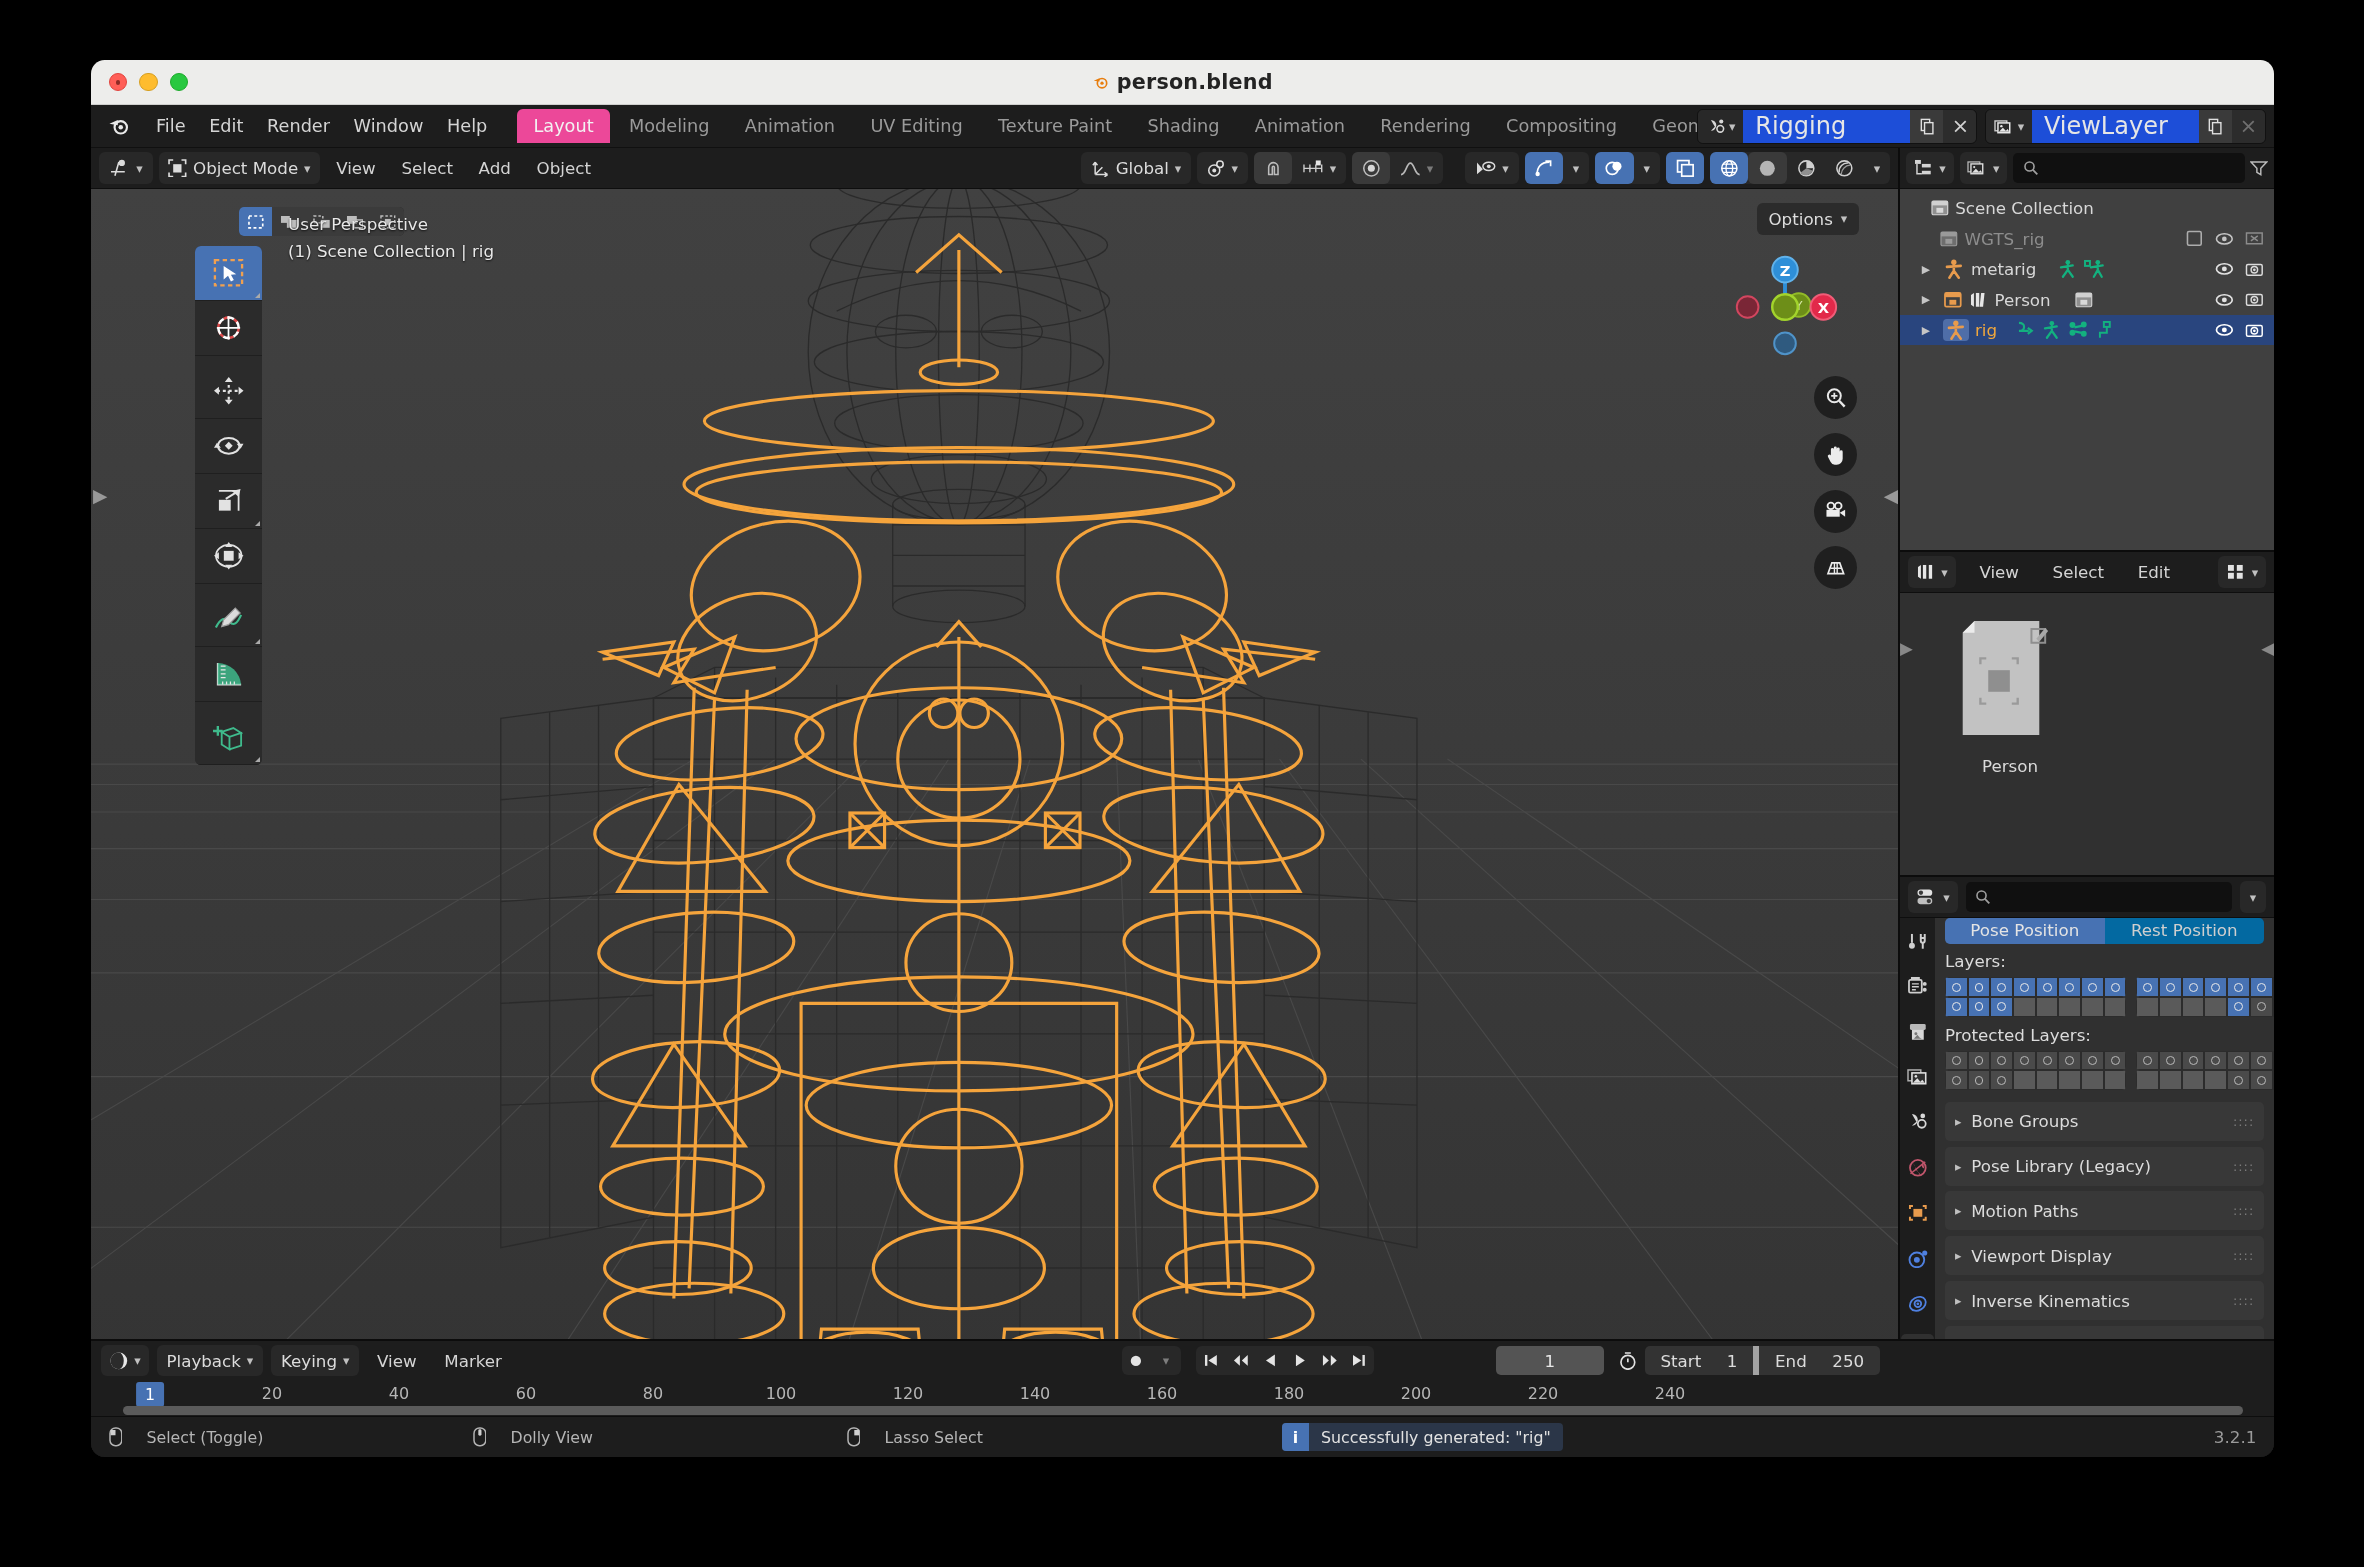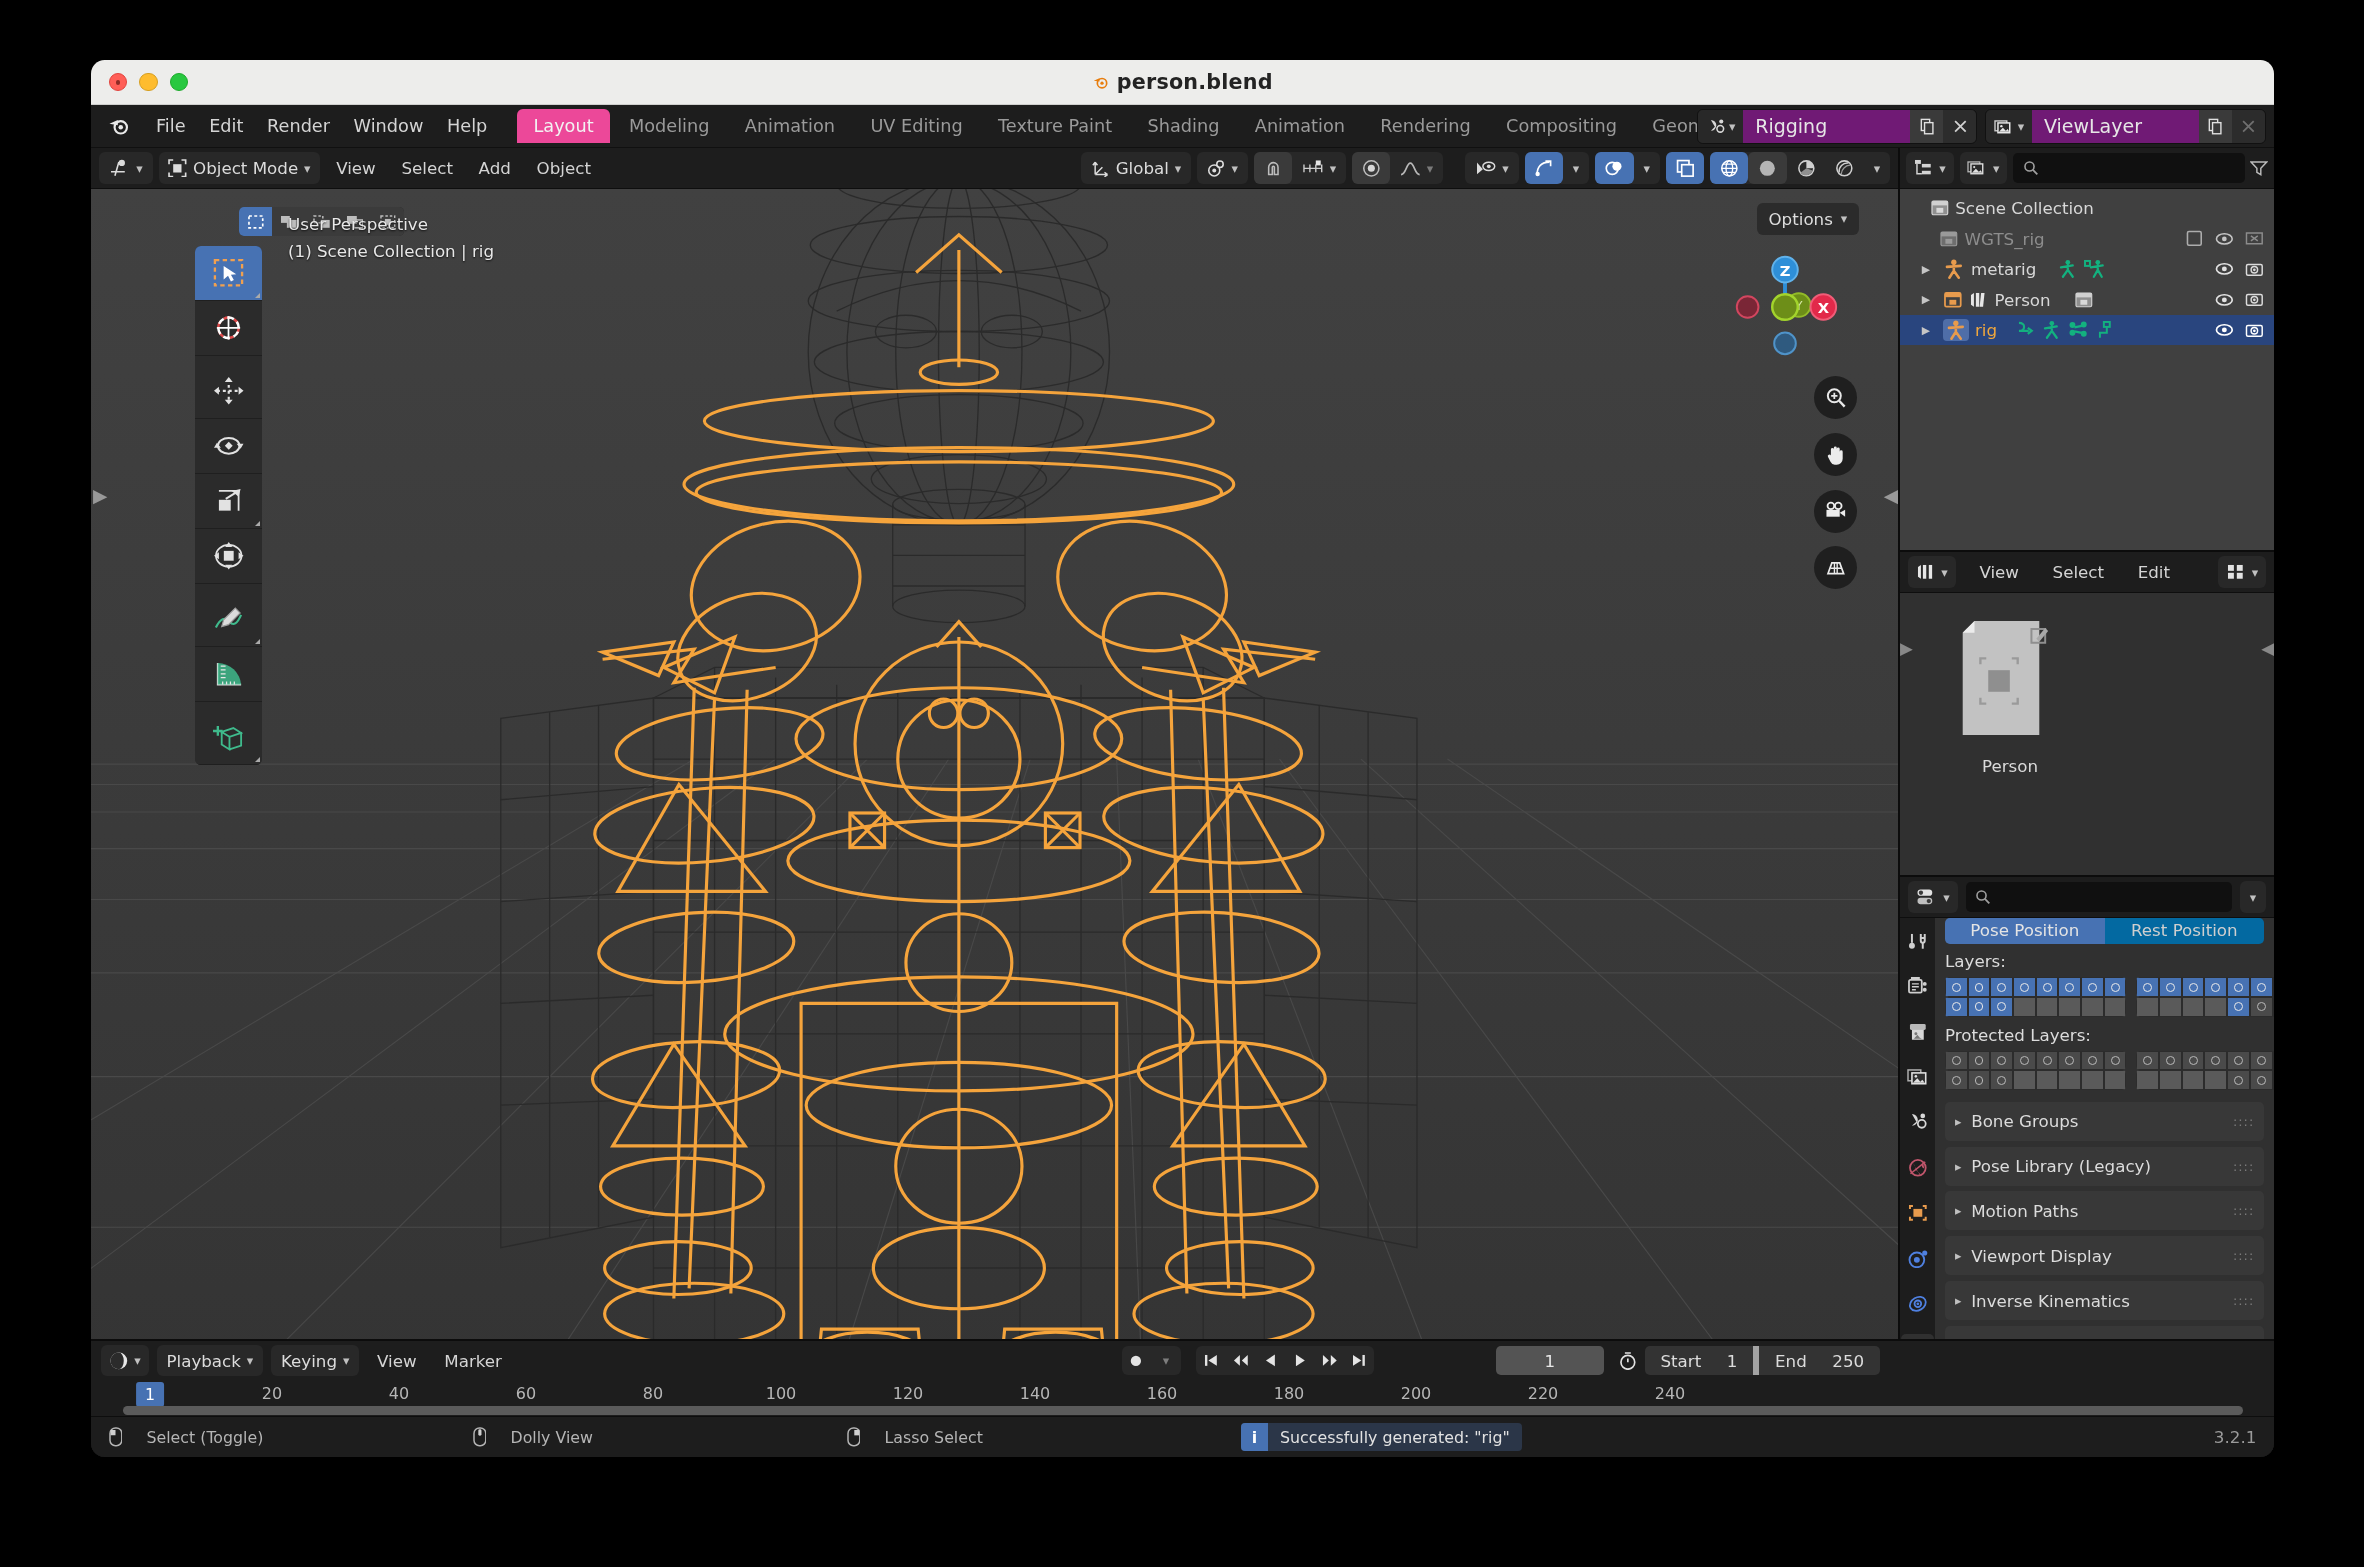--- a/index.html
+++ b/index.html
@@ -79,21 +79,21 @@
   .idblock {
     display: flex; align-items: center;
     background: #232323; border-radius: 5.9px; height: 35px;
     overflow: hidden; border: 1px solid #111;
   }
   .idblock .ico-btn {
     display: flex; align-items: center; gap: 3.9px;
     background: #282828; height: 100%; padding: 0 7.9px;
   }
   .idblock .idname {
-    background: #701a75; color: #e6e6e6; font-size: 19px;
+    background: #1d4ed8; color: #e6e6e6; font-size: 24px;
     padding: 0 15.8px 0 11.8px; line-height: 33px; min-width: 167px;
   }
   .idblock .mini {
     width: 33px; height: 100%; display:flex; align-items:center; justify-content:center;
     background:#3a3a3a;
   }
   .idblock .mini.dark { background:#2c2c2c; }
   .chev { font-size: 12.8px; color: #c0c0c0; }
 
   
@@ -1567,21 +1567,21 @@
       </div>
       <div class="status-kb" style="width:374px">
         <span>
           <svg width="13.8" height="19.7" viewBox="0 0 14 20">
               <rect x="1" y="1" width="12" height="18" rx="5.5" fill="none" stroke="#b5b5b5" stroke-width="1.5"></rect>
               <rect x="5.4" y="2.4" width="3.2" height="6.4" rx="1.4" fill="#d0d0d0"></rect>
             </svg>
         </span>
         <span>Dolly View</span>
       </div>
-      <div class="status-kb" style="width:394px">
+      <div class="status-kb" style="width:435px">
         <span>
           <svg width="13.8" height="19.7" viewBox="0 0 14 20">
               <rect x="1" y="1" width="12" height="18" rx="5.5" fill="none" stroke="#b5b5b5" stroke-width="1.5"></rect>
               <path d="M7.4 3 H12.4 V8.5 H7.4 Z" fill="#d0d0d0"></path>
             </svg>
         </span>
         <span>Lasso Select</span>
       </div>
       <div id="status-msg">
         <div class="ibox">i</div>

